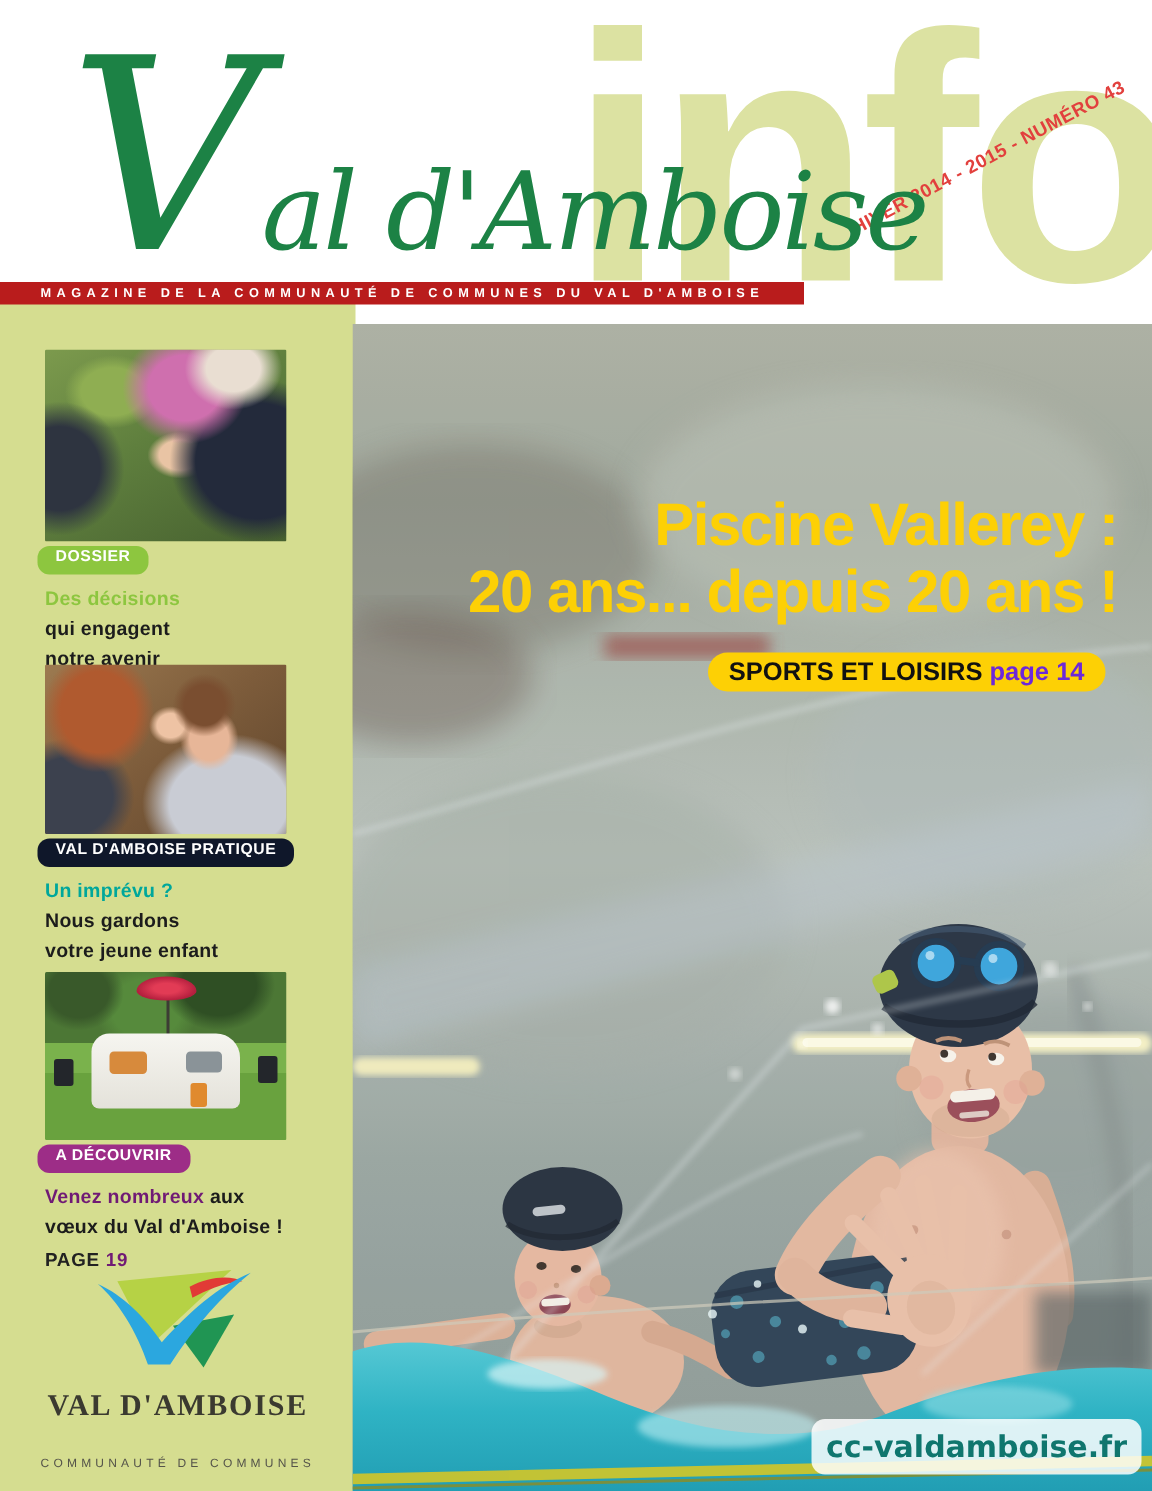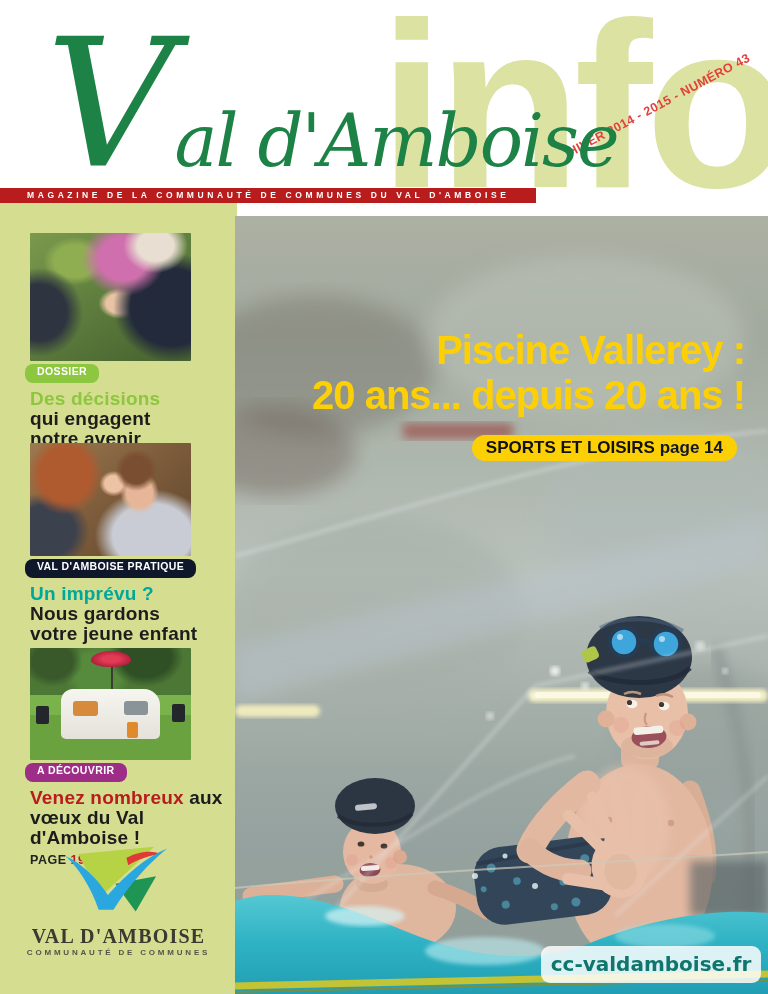--- a/index.html
+++ b/index.html
@@ -23,27 +23,27 @@
     white-space:nowrap;}
 
   
   .sidebar{position:absolute;left:0;top:188px;width:237px;height:806px;z-index:2;
     background:#d5dd90;}
   .si{position:absolute;left:0;width:237px;}
   .si-thumb{margin-left:30px;width:161px;border-radius:1px;position:relative;}
   .si-badge{position:relative;margin-left:25px;display:inline-block;height:19px;
     line-height:15px;border-radius:8px;padding:0 12px;color:#fff;
     font-weight:bold;font-size:10.5px;letter-spacing:.4px;white-space:nowrap;}
-  .si-text{margin:6px 0 0 30px;font-size:19px;line-height:20px;font-weight:bold;
+  .si-text{margin:6px 0 0 30px;font-size:13px;line-height:20px;font-weight:bold;
     color:#1c1c1c;letter-spacing:.2px;}
   .si-page{margin:5px 0 0 30px;font-size:12.5px;font-weight:bold;color:#222;
     letter-spacing:.5px;}
   .acc-lime{color:#8dc63f;} .bg-lime{background:#8dc63f;}
   .acc-teal{color:#00a79b;} .bg-teal{background:#0f172a;}
-  .acc-mag{color:#b91c1c;}  .bg-mag{background:#9d2d87;}
+  .acc-mag{color:#701a75;}  .bg-mag{background:#9d2d87;}
 
   
   .t1{height:128px;background:
       radial-gradient(45px 38px at 78% 10%, #e9ded2 0 40%, transparent 72%),
       radial-gradient(58px 52px at 58% 20%, #cf6fae 0 42%, transparent 72%),
       radial-gradient(75px 70px at 88% 58%, #232a3b 0 55%, transparent 78%),
       radial-gradient(28px 20px at 56% 55%, #e9c4a4 0 50%, transparent 78%),
       radial-gradient(60px 62px at 6% 62%, #2e3440 0 45%, transparent 72%),
       radial-gradient(42px 32px at 28% 22%, #8fae52 0 50%, transparent 76%),
       linear-gradient(150deg,#7c9a4d 0%,#5f7f3e 45%,#46602f 100%);}
@@ -71,32 +71,32 @@
     radial-gradient(#e23b55 30%,#b41f3e 70%);border-radius:50% 50% 50% 50%/60% 60% 40% 40%;}
   .spk{position:absolute;width:13px;height:18px;background:#23262b;border-radius:2px;}
   .spk.l{left:4%;top:52%;} .spk.r{right:4%;top:50%;}
   .chair{position:absolute;left:60%;top:66%;width:11px;height:16px;background:#e08a2e;
     border-radius:2px;}
 
   
   .logo-block{position:absolute;left:0;top:655px;width:237px;text-align:center;}
   .logo-name{font-family:"Liberation Serif",serif;font-size:20px;letter-spacing:1.2px;
     color:#3b3a30;margin-top:2px;font-weight:bold;}
-  .logo-sub{font-size:8px;letter-spacing:2.8px;color:#55544a;margin-top:0;font-weight:bold;}
+  .logo-sub{font-size:8px;letter-spacing:2.8px;color:#55544a;margin-top:22px;font-weight:normal;}
 
   
   .photo{position:absolute;left:235px;top:216px;width:533px;height:795px;z-index:2;}
   .photo svg{position:absolute;left:0;top:0;}
   .headline{position:absolute;right:23px;top:112px;text-align:right;
     font-weight:bold;font-size:40px;line-height:45px;letter-spacing:-1px;
     color:#fdd005;white-space:nowrap;}
   .section-pill{position:absolute;right:31px;top:219px;height:26px;line-height:26px;
     background:#fdd005;border-radius:13px;padding:0 14px;white-space:nowrap;
     font-weight:bold;font-size:17px;color:#111;}
-  .section-pill .pg{color:#0f172a;}
+  .section-pill .pg{color:#6d28d9;}
   .url-plate{position:absolute;left:306px;top:730px;width:220px;height:37px;
     background:rgba(255,255,255,.84);border-radius:9px;text-align:center;
     line-height:37px;font-family:"DejaVu Sans",sans-serif;font-weight:bold;
     font-size:20px;color:#0f766e;}
 </style>
 </head>
 <body>
 
 <div id="page">
 

